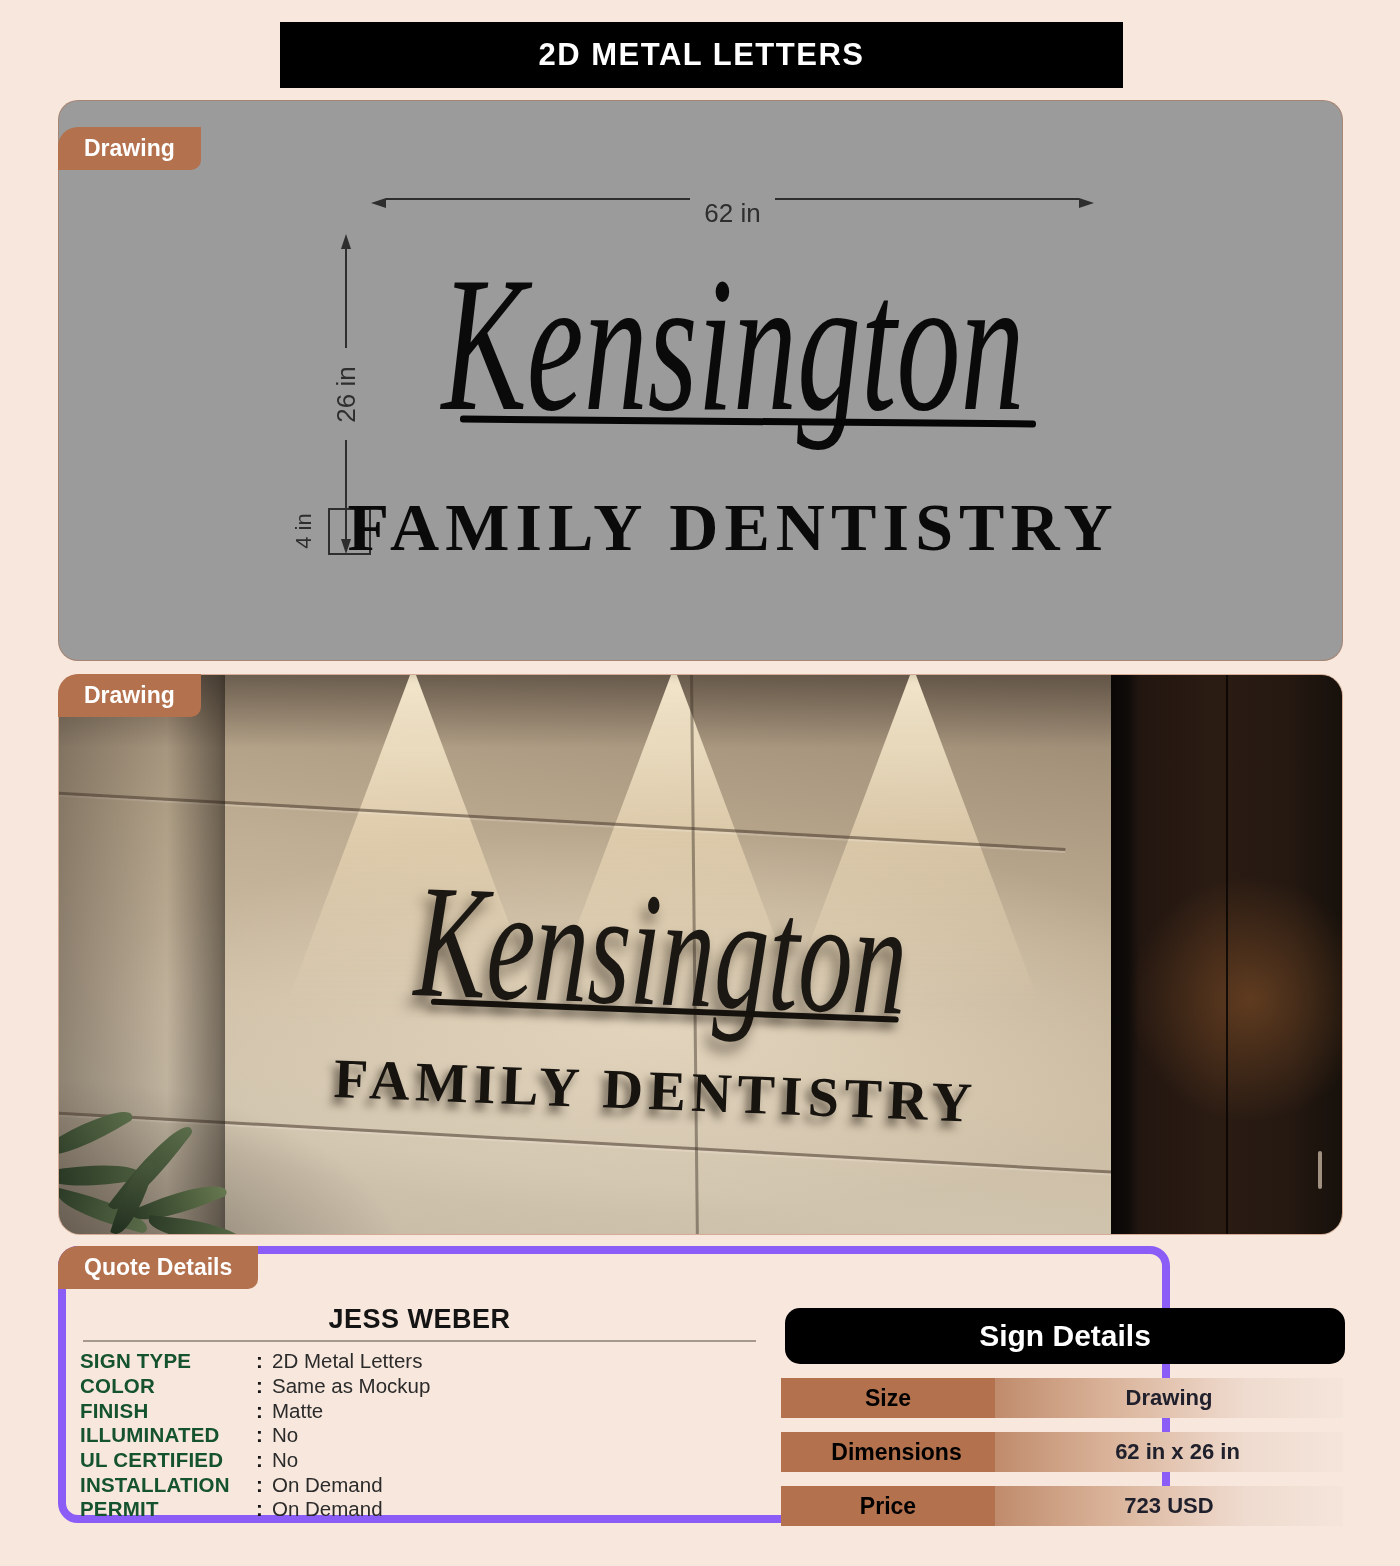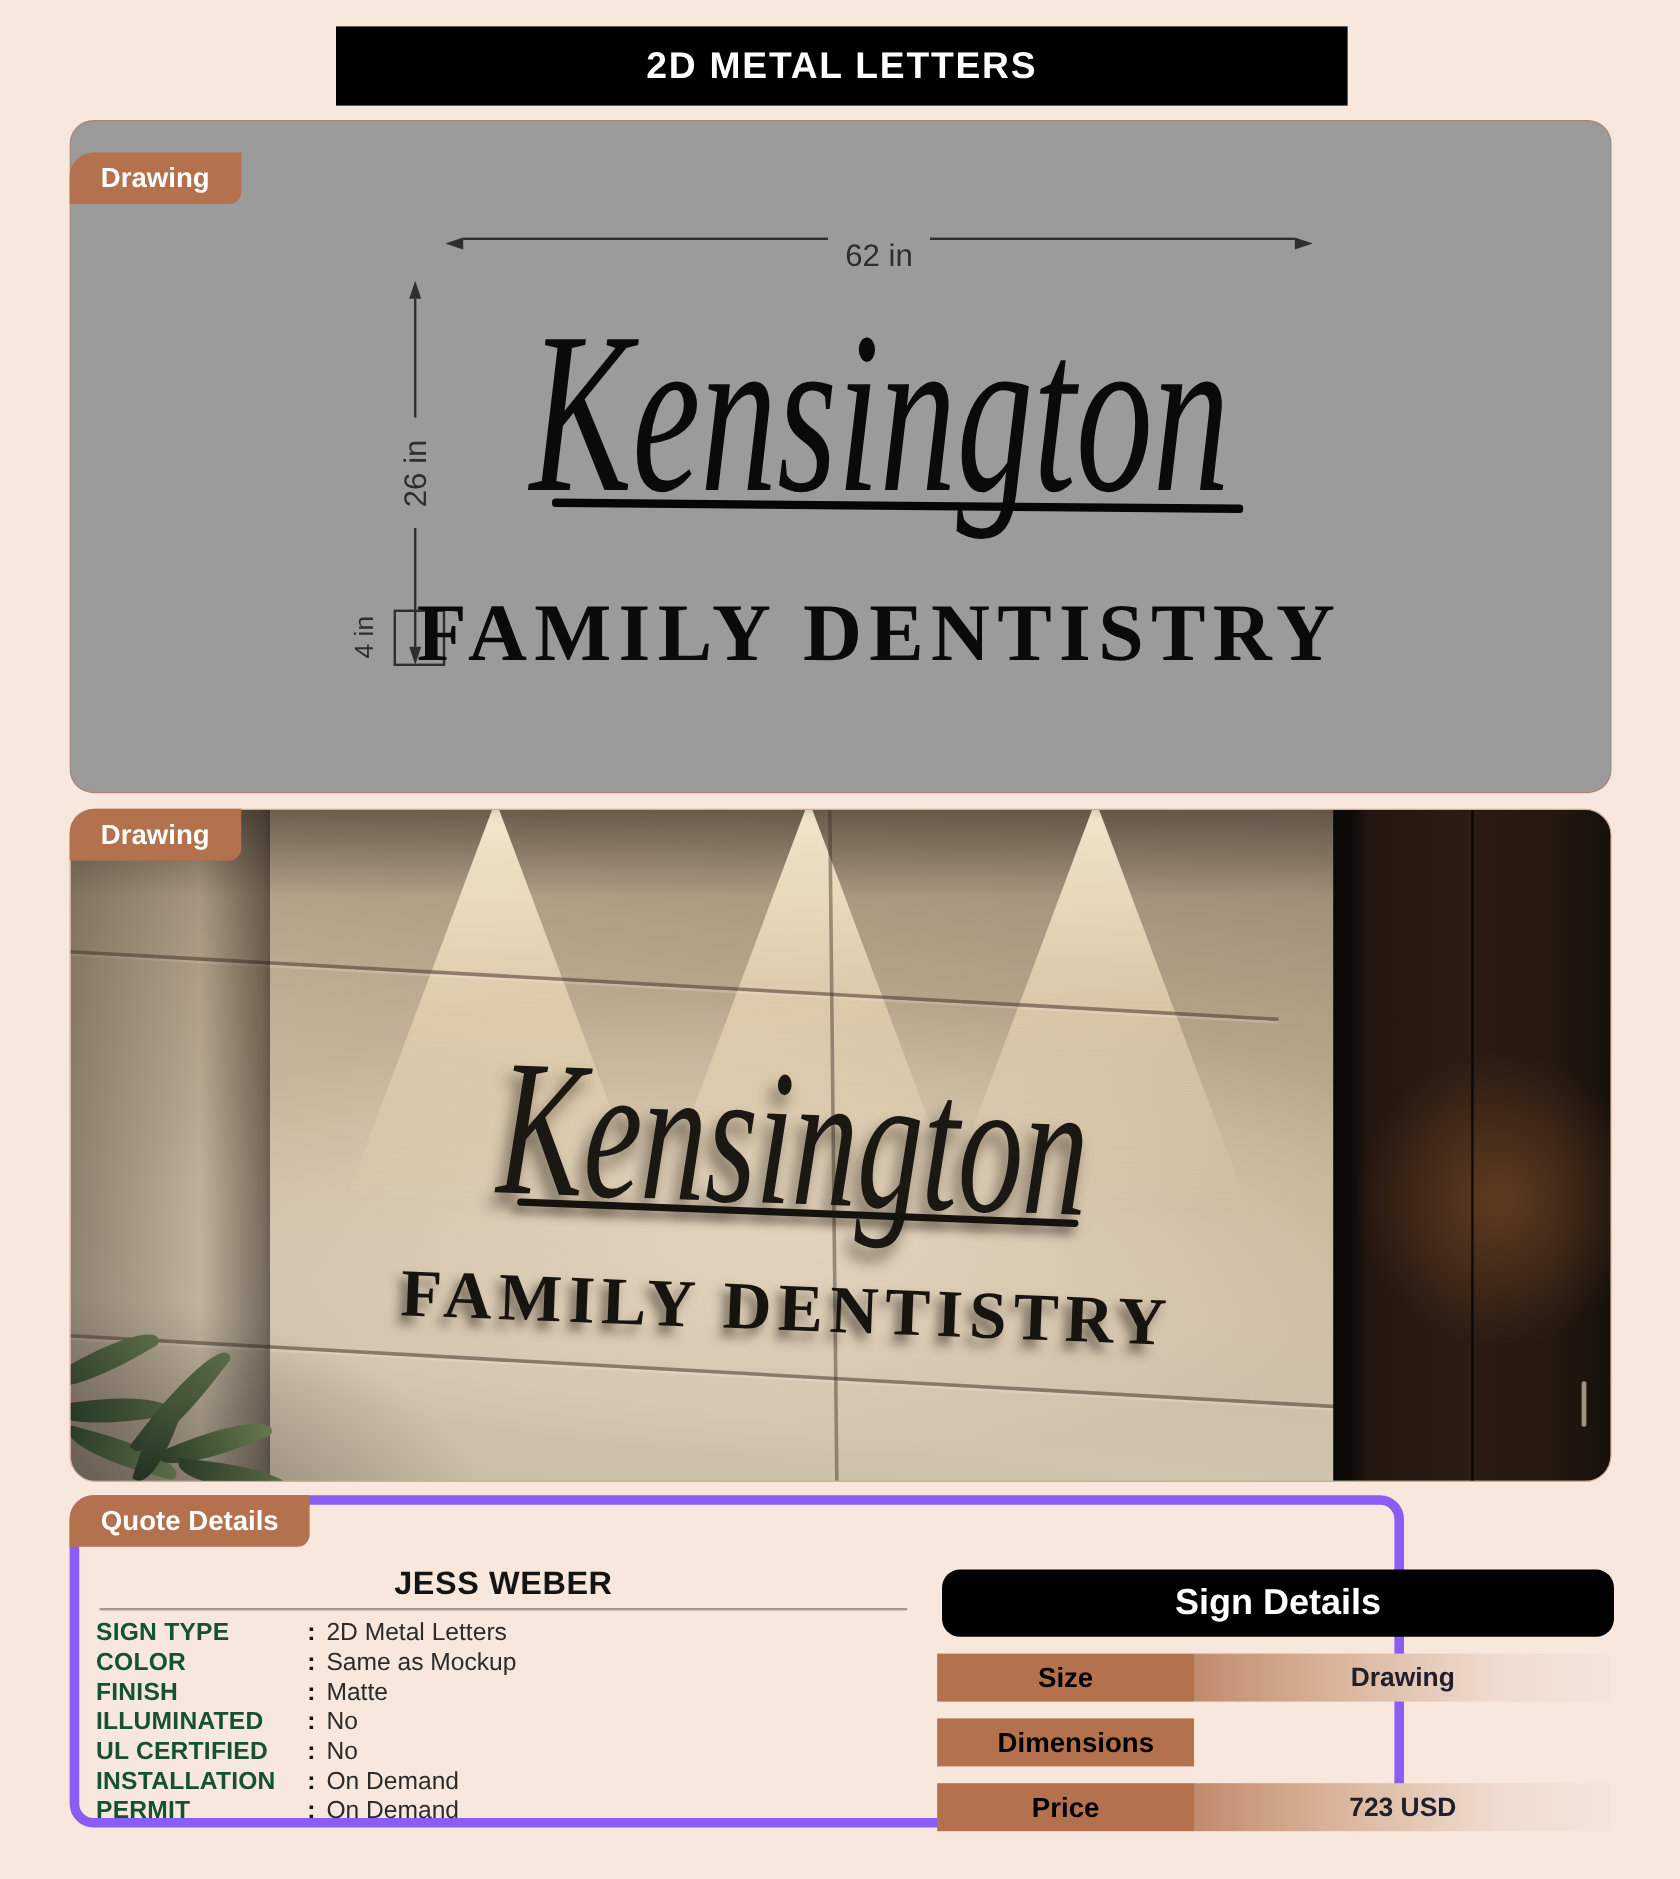--- a/index.html
+++ b/index.html
@@ -302,18 +302,19 @@
         <span class="q-value">On Demand</span>
     </div>
   </div>
 
   <div class="sd-header">
     <span>Sign Details</span>
   </div>
   <div class="sd-row-label sd-r1">Size</div>
   <div class="sd-row-value sd-r1">Drawing</div>
   <div class="sd-row-label sd-r2">Dimensions</div>
+  <div class="sd-row-value sd-r2">62 in x 26 in</div>
   <div class="sd-row-label sd-r3">Price</div>
   <div class="sd-row-value sd-r3">723 USD</div>
 </div>
 <div class="tab" style="left:58px; top:1246px;">
   <span>Quote Details</span>
 </div>
 
 </body></html>

